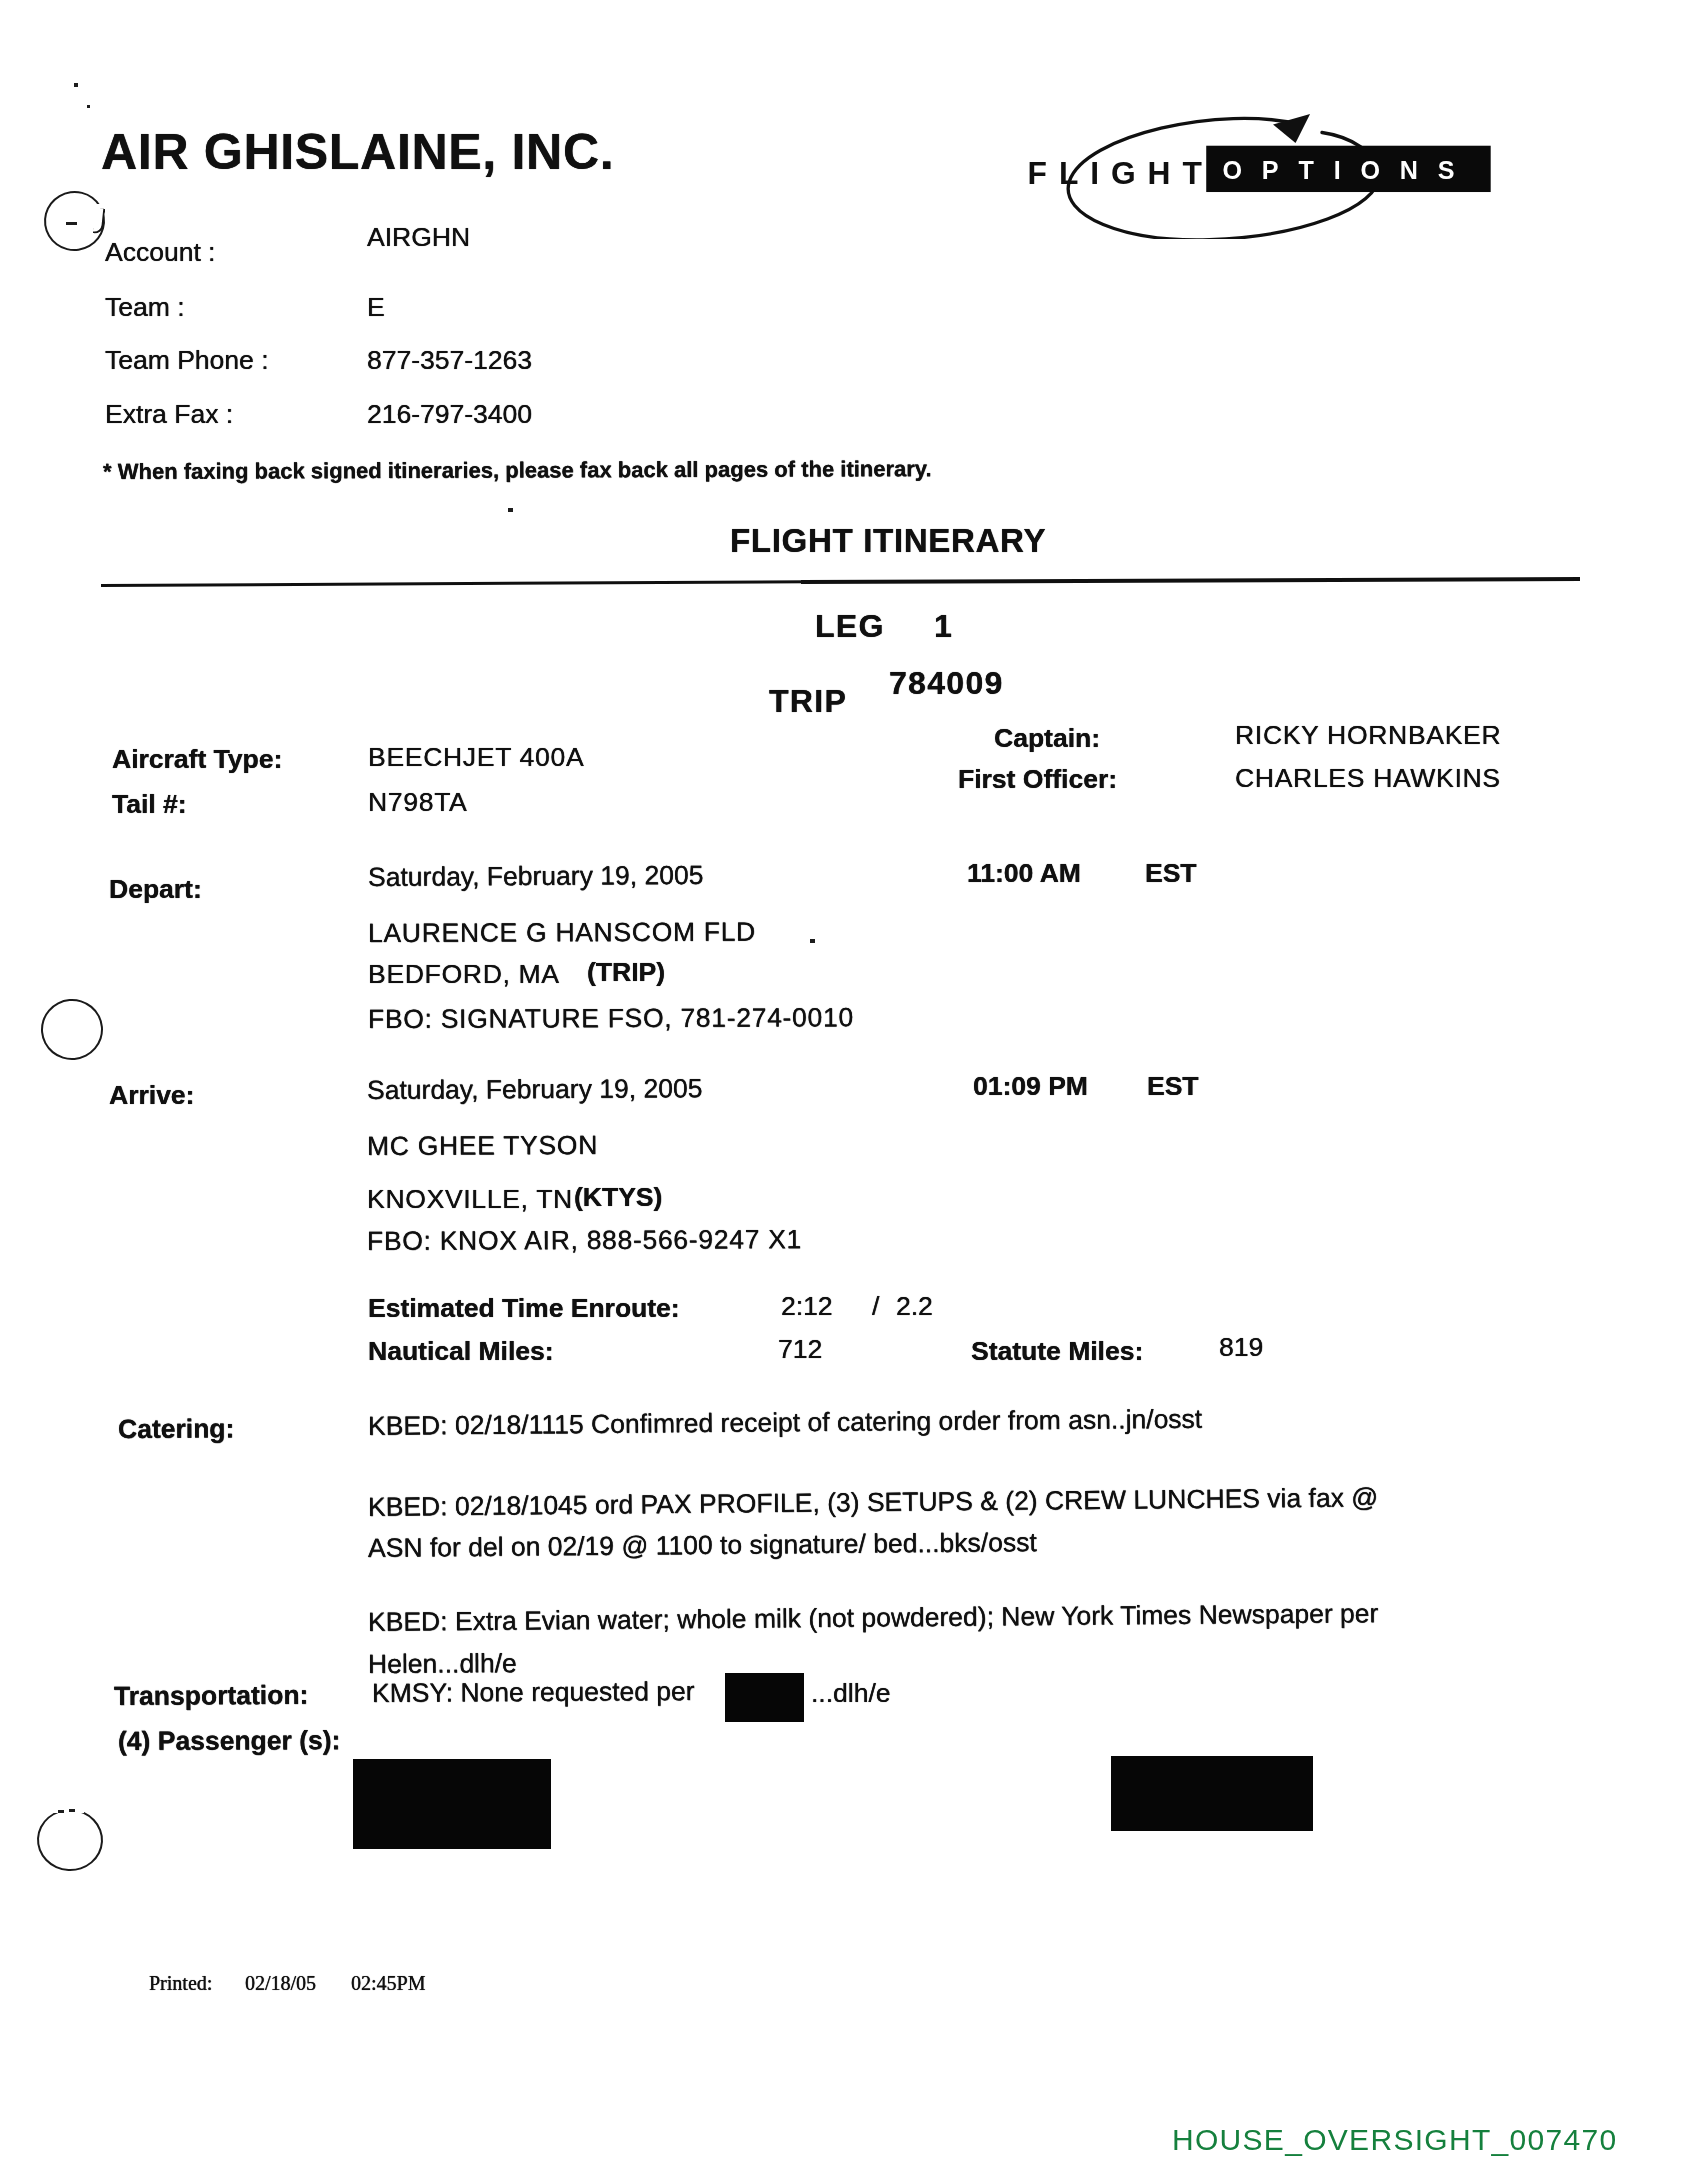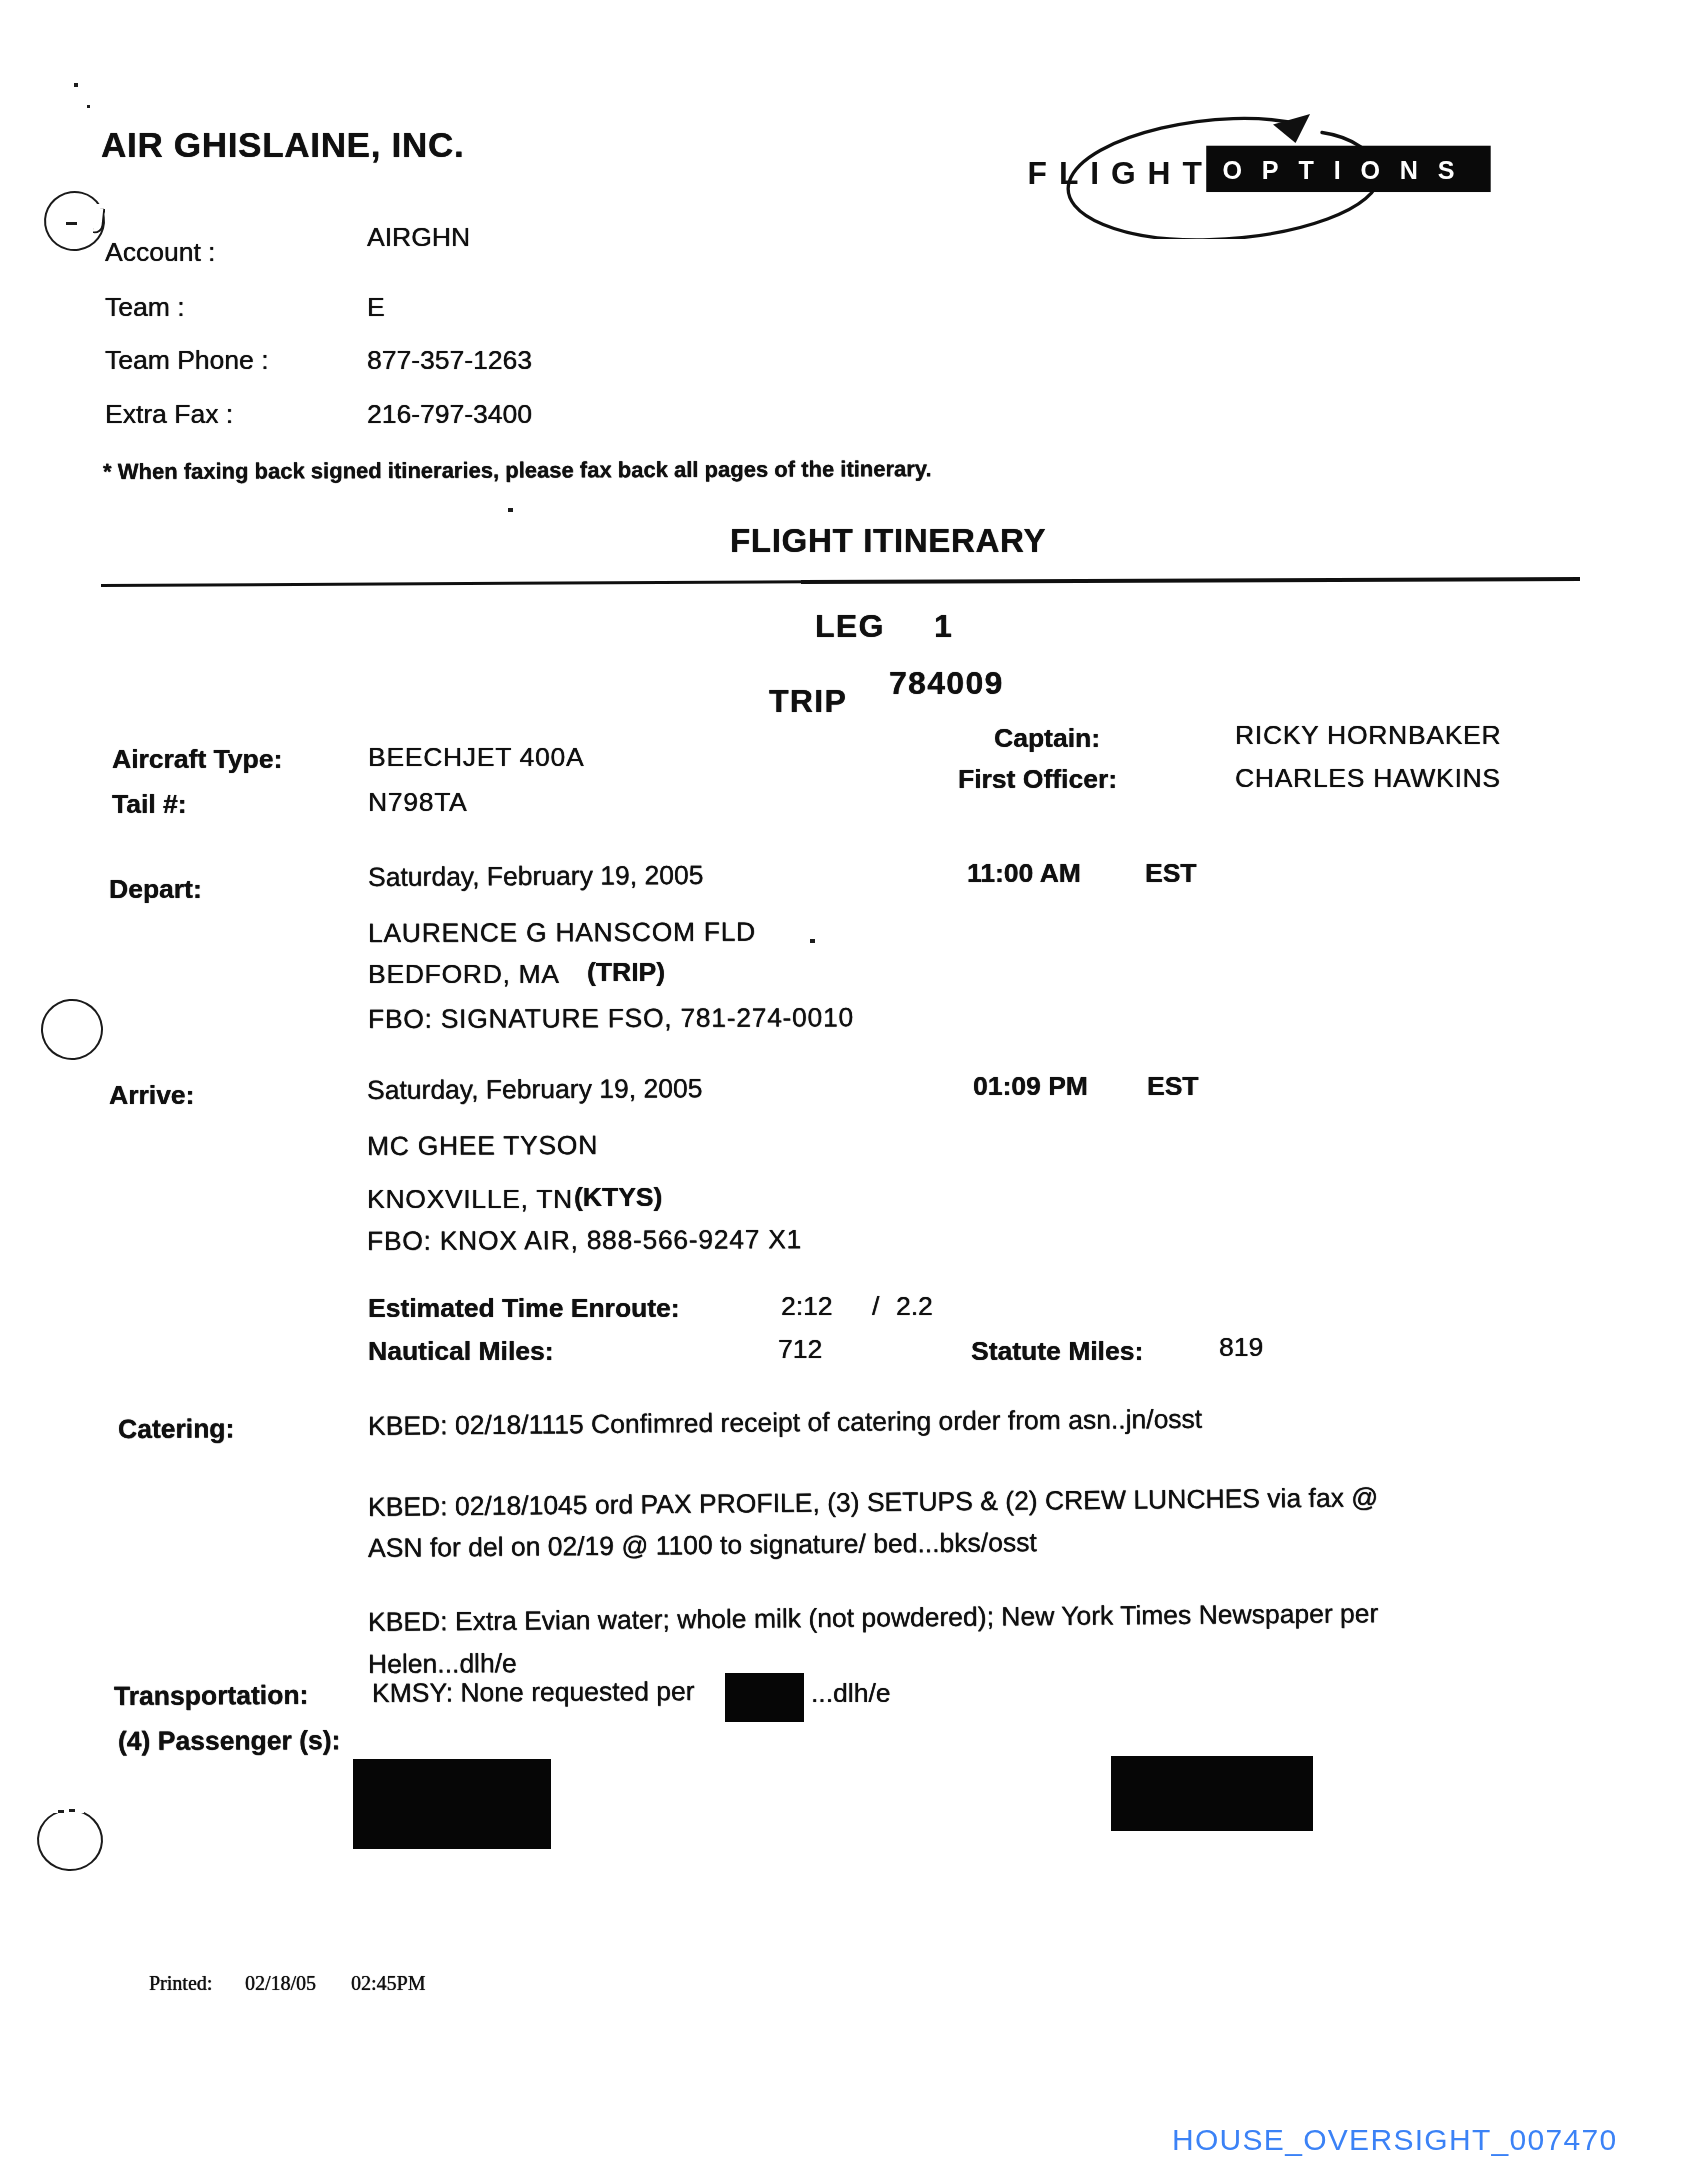--- a/index.html
+++ b/index.html
@@ -3,29 +3,29 @@
 <meta charset="utf-8">
 <style>
   html,body { margin:0; padding:0; background:#ffffff; }
   #page {
     position:relative; width:1687px; height:2183px; background:#ffffff;
     overflow:hidden; font-family:"Liberation Sans", sans-serif; color:#0e0e0e;
   }
   .abs { position:absolute; white-space:nowrap; line-height:1; }
   
   .scan { color:#101010; text-shadow: 0 0 0.7px rgba(10,10,10,.95), 0.4px 0.4px 0.3px rgba(0,0,0,.35); }
-  .company { font-size:35px; font-weight:bold; letter-spacing:0.7px; }
+  .company { font-size:50px; font-weight:bold; letter-spacing:0.7px; }
   .hlabel, .hval { font-size:26.5px; }
   .note { font-size:22px; font-weight:bold; }
   .title { font-size:33px; font-weight:bold; letter-spacing:0.7px; }
   .legtrip { font-size:32px; font-weight:bold; letter-spacing:1.3px; }
   .lbl { font-size:26.5px; font-weight:bold; }
   .val { font-size:26.5px; }
   .serif { font-family:"Liberation Serif", serif; font-size:20px;margin-left:40px; }
-  .bates { font-size:30px; letter-spacing:1.3px; color:#3b82f6; font-weight:400; }
+  .bates { font-size:30px; letter-spacing:1.3px; color:#15803d; font-weight:400; }
   .rule { position:absolute; background:#101010; }
   .redact { position:absolute; background:#060606; }
   .circle { position:absolute; border:2.6px solid #1a1a1a; border-radius:50%; background:transparent; }
   .speck { position:absolute; background:#1d1d1d; }
   .whitepatch { position:absolute; background:#ffffff; }
   svg text { font-family:"Liberation Sans", sans-serif; }
 </style>
 </head>
 <body>
 

